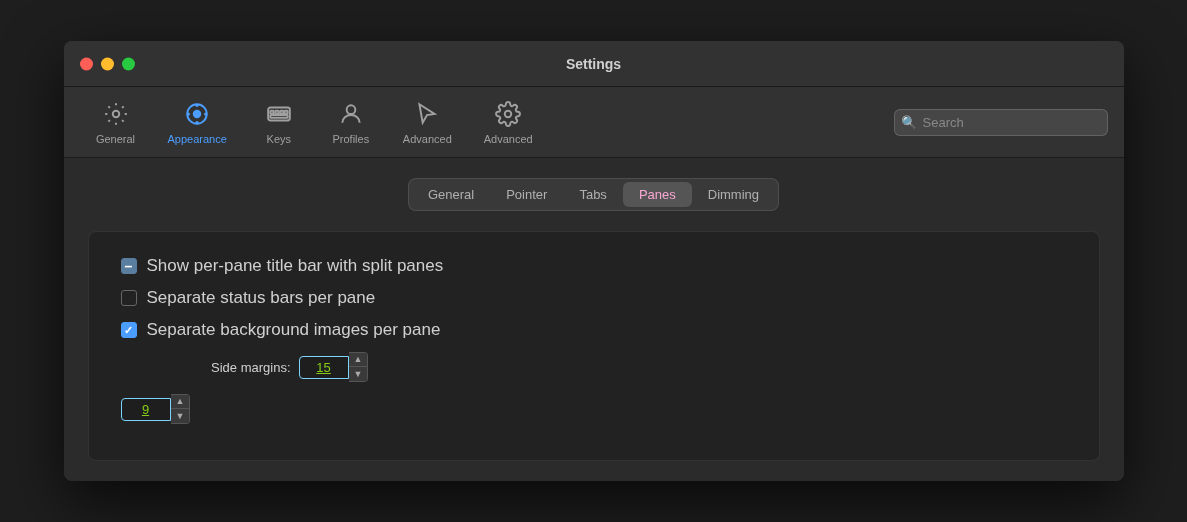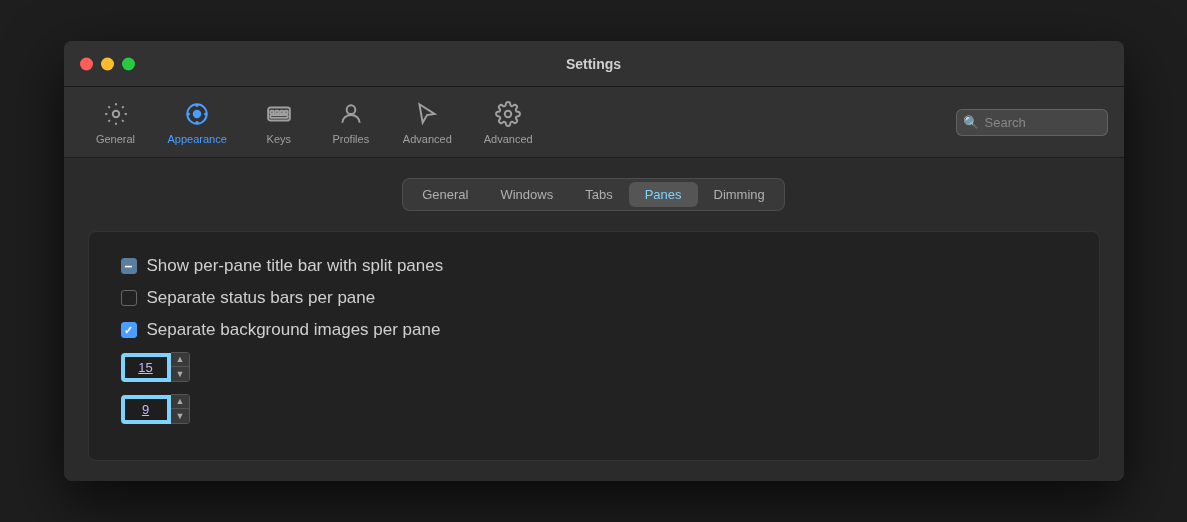--- a/index.html
+++ b/index.html
@@ -110,21 +110,21 @@
       position: relative;
     }
 
     .search-input {
       background: rgba(255,255,255,0.1);
       border: 1px solid rgba(255,255,255,0.15);
       border-radius: 6px;
       color: #ccc;
       font-size: 13px;
       padding: 5px 10px 5px 28px;
-      width: 152px;
+      width: 214px;
       outline: none;
     }
 
     .search-input::placeholder {
       color: #888;
     }
 
     .search-icon-wrap {
       position: absolute;
       left: 8px;
@@ -159,21 +159,21 @@
       padding: 5px 16px;
       border-radius: 6px;
       color: #b0b0b0;
       font-size: 13px;
       cursor: pointer;
       font-weight: 400;
     }
 
     .subtab.active {
       background: #555;
-      color: #7dd3fc;
+      color: #f9a8d4;
       font-weight: 500;
     }
 
     .pane-content {
       background: rgba(0,0,0,0.2);
       border-radius: 8px;
       padding: 24px 32px;
       border: 1px solid rgba(255,255,255,0.07);
     }
 
@@ -231,23 +231,23 @@
     }
 
     .stepper-input {
       display: flex;
       align-items: center;
       gap: 0;
     }
 
     .stepper-field {
       background: #1e1e1e;
-      border: 4px solid #7dd3fc;
+      border: 1px solid #7dd3fc;
       border-radius: 4px 0 0 4px;
-      color: #c4b5fd;
+      color: #84cc16;
       font-size: 13px;
       padding: 3px 8px;
       width: 50px;
       text-align: center;
       outline: none;
       text-decoration: underline;
     }
 
     .stepper-buttons {
       display: flex;
@@ -383,21 +383,21 @@
     <div class="search-container">
       <span class="search-icon-wrap">🔍</span>
       <input class="search-input" type="text" placeholder="Search" style="">
     </div>
   </div>
 
   <div class="content">
 
     <div class="subtabs">
       <div class="subtab">General</div>
-      <div class="subtab">Windows</div>
+      <div class="subtab">Pointer</div>
       <div class="subtab">Tabs</div>
       <div class="subtab active">Panes</div>
       <div class="subtab">Dimming</div>
     </div>
 
     <div class="pane-content">
 
       <div class="settings-row">
         <div class="checkbox indeterminate">
           <span class="dash">–</span>
@@ -412,20 +412,21 @@
       </div>
 
       <div class="settings-row">
         <div class="checkbox checked-blue">
           <span class="checkmark">✓</span>
         </div>
         <span class="checkbox-label">Separate background images per pane</span>
       </div>
 
       <div class="margin-row">
+        <span class="margin-label">Side margins:</span>
         <div class="stepper-input">
           <input class="stepper-field" type="text" value="15" style="">
           <div class="stepper-buttons">
             <button class="stepper-btn">▲</button>
             <button class="stepper-btn">▼</button>
           </div>
         </div>
       </div>
 
       <div class="margin-row">

